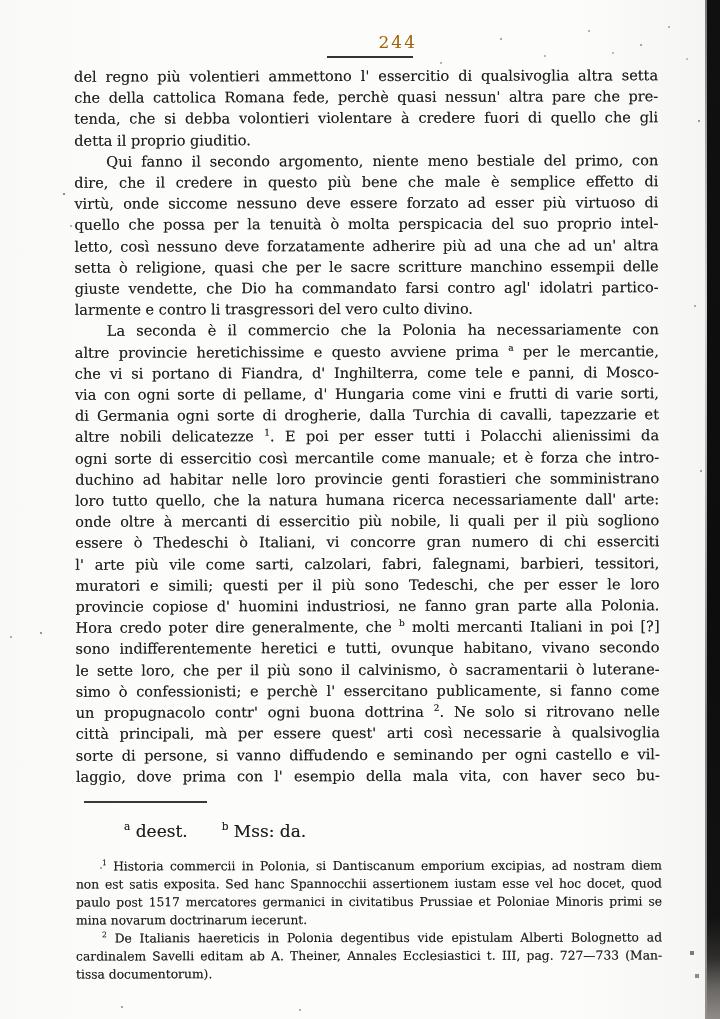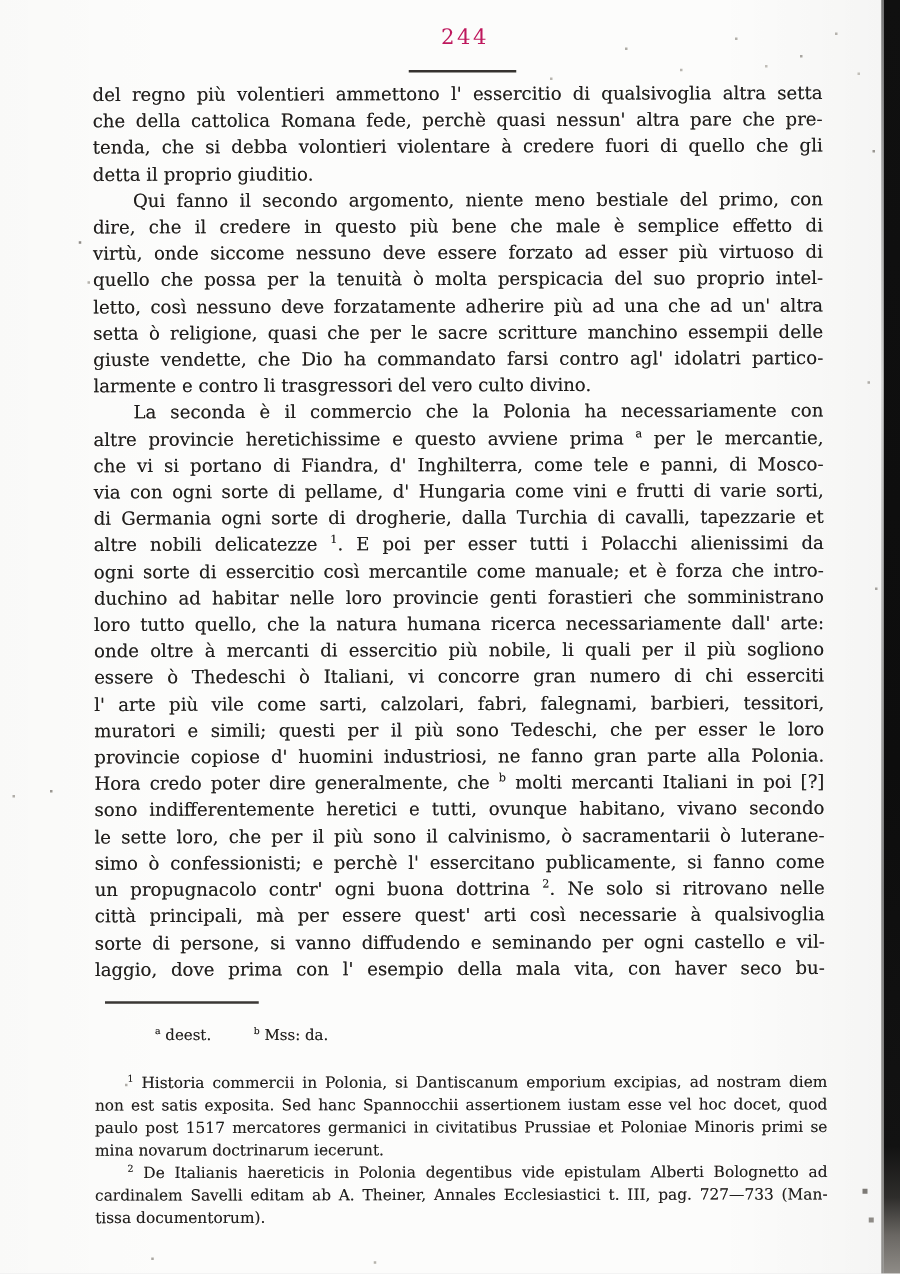--- a/index.html
+++ b/index.html
@@ -19,27 +19,27 @@
   
   .scan-page::before {
     content: "";
     position: absolute;
     inset: 0;
     background: linear-gradient(90deg, rgba(0,0,0,0.012) 0%, rgba(0,0,0,0) 20%, rgba(0,0,0,0) 80%, rgba(0,0,0,0.03) 100%);
     pointer-events: none;
   }
   .page-header {
     position: absolute;
-    top: 20px;
+    top: 32px;
     left: 327px;
     width: 90px;
-    text-align: center;
+    text-align: right;
     font-size: 17px;
     letter-spacing: 2px;
-    color: #be185d;
+    color: #a16207;
   }
   .page-number-underline {
     position: absolute;
     top: 56px;
     left: 327px;
     width: 86px;
     height: 2px;
     background: #35322f;
   }
   .body-text {
@@ -73,21 +73,21 @@
     top: 801px;
     left: 84px;
     width: 123px;
     height: 2px;
     background: #3a3734;
   }
   .apparatus {
     position: absolute;
     top: 821px;
     left: 124px;
-    font-size: 12px;
+    font-size: 17px;
     display: flex;
     gap: 34px;
     text-shadow: 0 0 0.4px rgba(20,18,16,0.5);
   }
   .footnotes {
     position: absolute;
     top: 857px;
     left: 76px;
     width: 586px;
     font-size: 12.3px;

